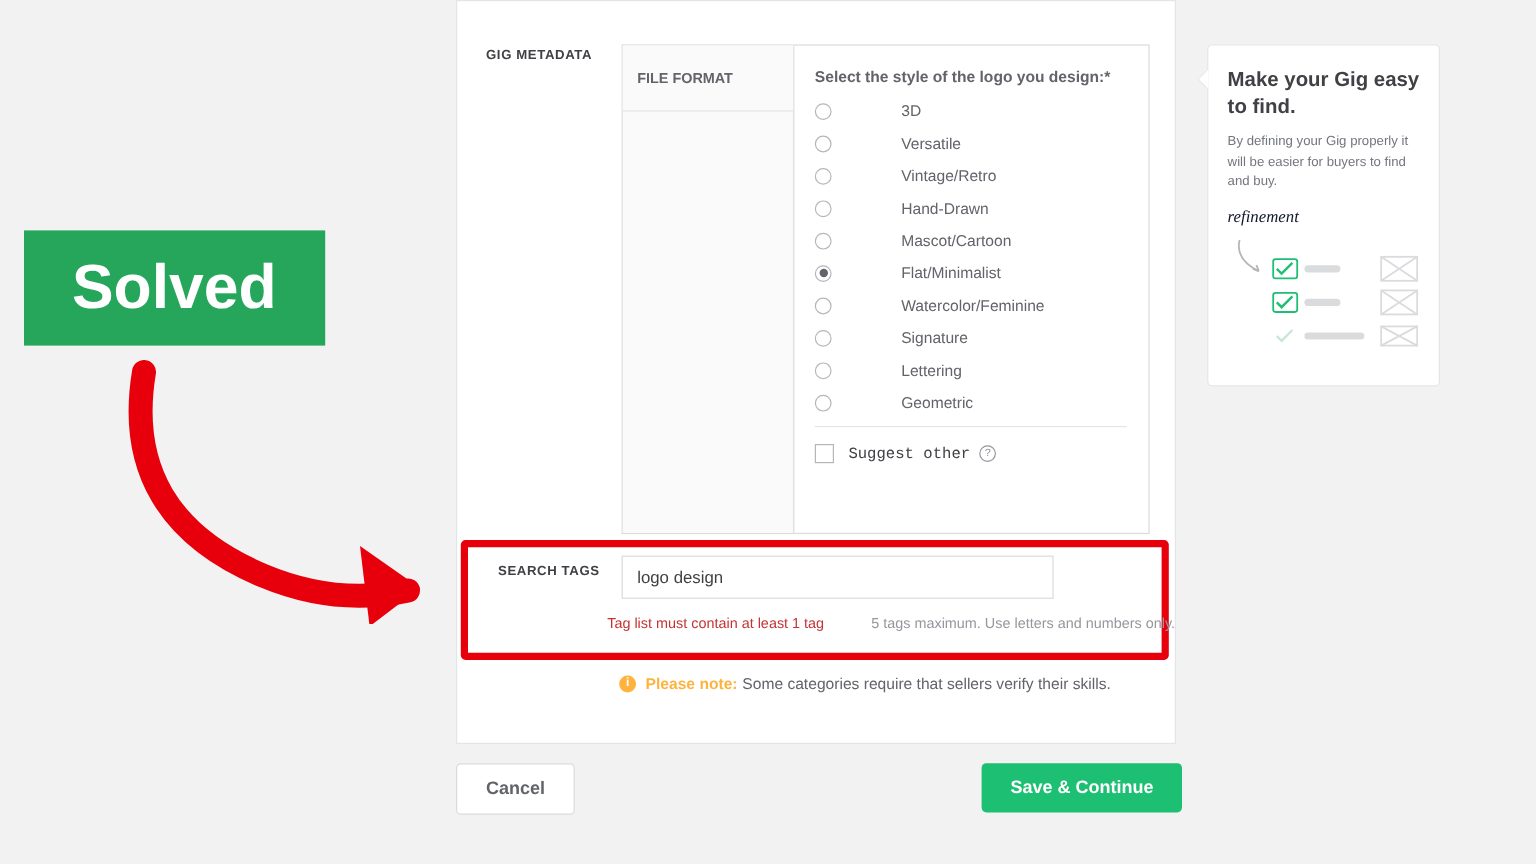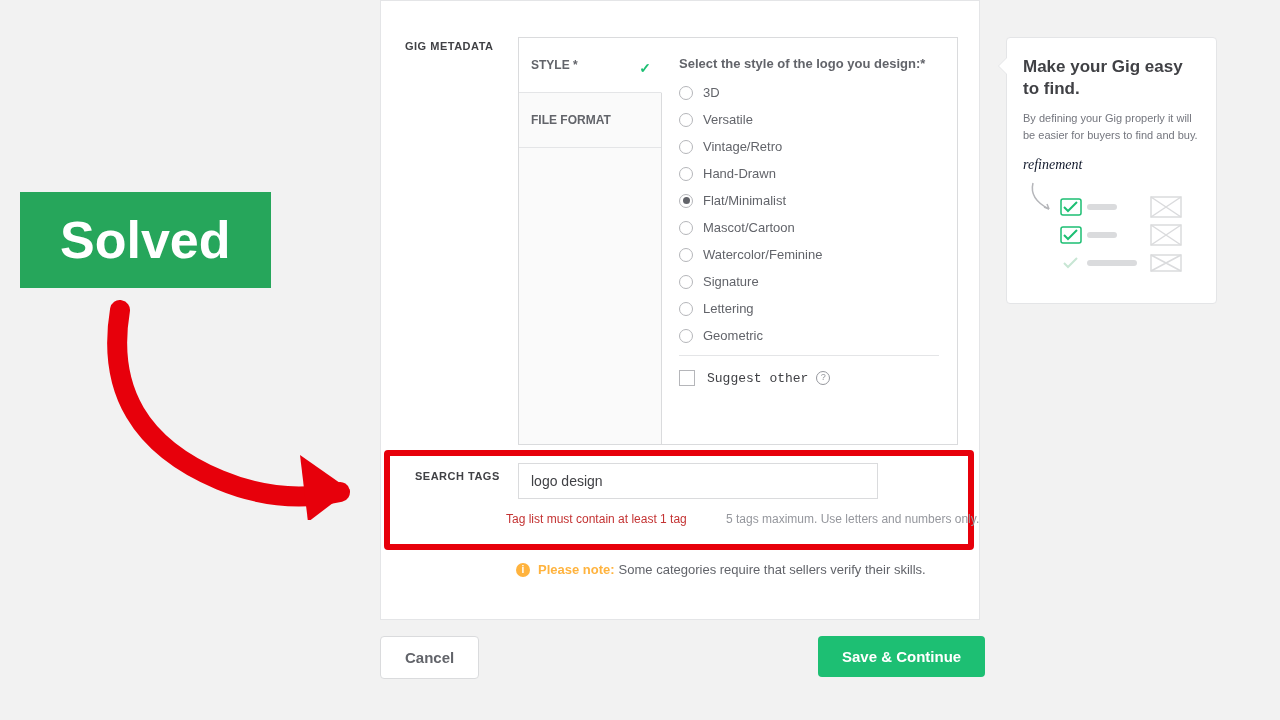--- a/index.html
+++ b/index.html
@@ -7,59 +7,55 @@
 .main-panel { position: absolute; left: 380px; top: 0; width: 600px; height: 620px; background: #fff; border: 1px solid #e4e5e7; }
 .section-label { position: absolute; font-size: 11px; font-weight: 700; color: #404145; letter-spacing: 0.5px; }
 .metadata-label { left: 405px; top: 40px; }
 .meta-box { position: absolute; left: 518px; top: 37px; width: 440px; height: 408px; border: 1px solid #dadbdd; background: #fff; }
 .meta-sidebar { width: 143px; height: 100%; border-right: 1px solid #dadbdd; background: #fafafa; float: left; }
 .meta-tab { padding: 20px 12px; font-size: 12px; font-weight: 600; color: #62646a; position: relative; border-bottom: 1px solid #e4e5e7; background: #fafafa; cursor: pointer; }
 .meta-tab.active { background: #fff; border-right: 1px solid #fff; margin-right: -1px; }
 .meta-tab .check { position: absolute; right: 10px; top: 22px; color: #1dbf73; font-size: 14px; }
 .meta-content { padding: 18px 18px 10px 160px; }
 .meta-title { font-size: 13px; font-weight: 600; color: #62646a; margin-bottom: 14px; }
-.radio-row { display: flex; align-items: center; margin-bottom: 12px; font-size: 13px; color: #62646a; cursor: pointer; }
+.radio-row { display: flex; align-items: center; margin-bottom: 12px; font-size: 13px; color: #62646a; cursor: pointer; gap: 48px; }
 .radio { width: 14px; height: 14px; border: 1px solid #b5b6ba; border-radius: 50%; margin-right: 10px; position: relative; }
 .radio.selected::after { content: ''; width: 7px; height: 7px; background: #62646a; border-radius: 50%; position: absolute; left: 2.5px; top: 2.5px; }
 .meta-divider { border-top: 1px solid #e4e5e7; margin: 12px 0 14px 0; }
 .suggest-row { display: flex; align-items: center; font-size: 13px; color: #404145; font-family: Liberation Mono, monospace; }
 .checkbox { width: 16px; height: 16px; border: 1px solid #b5b6ba; margin-right: 12px; }
 .help-icon { width: 14px; height: 14px; border: 1px solid #95979d; border-radius: 50%; display: inline-flex; align-items: center; justify-content: center; font-size: 9px; color: #95979d; margin-left: 8px; }
 .search-tags-wrap { position: absolute; left: 384px; top: 450px; width: 590px; height: 100px; border: 6px solid #e7000b; border-radius: 4px; }
 .search-tags-label { left: 415px; top: 470px; }
 .tags-input { position: absolute; left: 518px; top: 463px; width: 360px; height: 36px; border: 1px solid #dadbdd; padding: 0 12px; font-size: 14px; color: #404145; outline: none; }
 .tags-error { position: absolute; left: 506px; top: 512px; font-size: 12px; color: #c43333; }
 .tags-hint { position: absolute; left: 726px; top: 512px; font-size: 12px; color: #95979d; }
 .note-row { position: absolute; left: 516px; top: 562px; font-size: 13px; color: #62646a; display: flex; align-items: center; }
 .note-icon { width: 14px; height: 14px; background: #ffb33e; border-radius: 50%; color: #fff; font-size: 10px; font-weight: 700; display: inline-flex; align-items: center; justify-content: center; margin-right: 8px; }
 .note-bold { color: #ffb33e; font-weight: 600; margin-right: 4px; }
 .cancel-btn { position: absolute; left: 380px; top: 636px; padding: 12px 24px; background: #fff; border: 1px solid #dadbdd; color: #62646a; font-size: 15px; font-weight: 600; cursor: pointer; border-radius: 4px; }
 .save-btn { position: absolute; left: 818px; top: 636px; padding: 12px 24px; background: #1dbf73; border: none; color: #fff; font-size: 15px; font-weight: 700; cursor: pointer; border-radius: 4px; }
-.tip-card { position: absolute; left: 1006px; top: 37px; width: 211px; background: #fff; border: 1px solid #e4e5e7; border-radius: 4px; padding: 18px 16px 20px 16px; }
+.tip-card { position: absolute; left: 1006px; top: 37px; width: 194px; background: #fff; border: 1px solid #e4e5e7; border-radius: 4px; padding: 18px 16px 20px 16px; }
 .tip-arrow { position: absolute; left: -8px; top: 20px; width: 0; height: 0; border-top: 8px solid transparent; border-bottom: 8px solid transparent; border-right: 8px solid #fff; filter: drop-shadow(-1px 0 0 #e4e5e7); }
 .tip-title { font-size: 17px; font-weight: 700; color: #404145; line-height: 1.3; margin-bottom: 10px; }
 .tip-text { font-size: 11px; color: #74767e; line-height: 1.5; margin-bottom: 14px; }
 .tip-hand { font-size: 14px; color: #0f172a; font-style: italic; font-family: cursive; }
 .tip-svg { margin-top: 6px; }
 .solved-badge { position: absolute; left: 20px; top: 192px; background: #26a65b; color: #fff; font-size: 52px; font-weight: 700; padding: 18px 40px; font-family: Arial, sans-serif; }
 .red-arrow { position: absolute; left: 80px; top: 300px; width: 300px; height: 220px; }
 </style>
 </head>
 <body>
 
 <div class="main-panel"></div>
 
 <div class="section-label metadata-label">GIG METADATA</div>
 
 <div class="meta-box">
   <div class="meta-sidebar">
-    <div class="meta-tab active">
-      <span>STYLE *</span>
-      <span class="check">✓</span>
-    </div>
     <div class="meta-tab">
       <span>FILE FORMAT</span>
     </div>
   </div>
   <div class="meta-content">
     <div class="meta-title">Select the style of the logo you design:*</div>
     <div id="style-list">
         <div class="radio-row">
           <span class="radio"></span>
           <span>3D</span>
@@ -70,26 +66,26 @@
         </div>
         <div class="radio-row">
           <span class="radio"></span>
           <span>Vintage/Retro</span>
         </div>
         <div class="radio-row">
           <span class="radio"></span>
           <span>Hand-Drawn</span>
         </div>
         <div class="radio-row">
+          <span class="radio"></span>
+          <span>Mascot/Cartoon</span>
+        </div>
+        <div class="radio-row">
           <span class="radio selected"></span>
           <span>Flat/Minimalist</span>
-        </div>
-        <div class="radio-row">
-          <span class="radio"></span>
-          <span>Mascot/Cartoon</span>
         </div>
         <div class="radio-row">
           <span class="radio"></span>
           <span>Watercolor/Feminine</span>
         </div>
         <div class="radio-row">
           <span class="radio"></span>
           <span>Signature</span>
         </div>
         <div class="radio-row">

